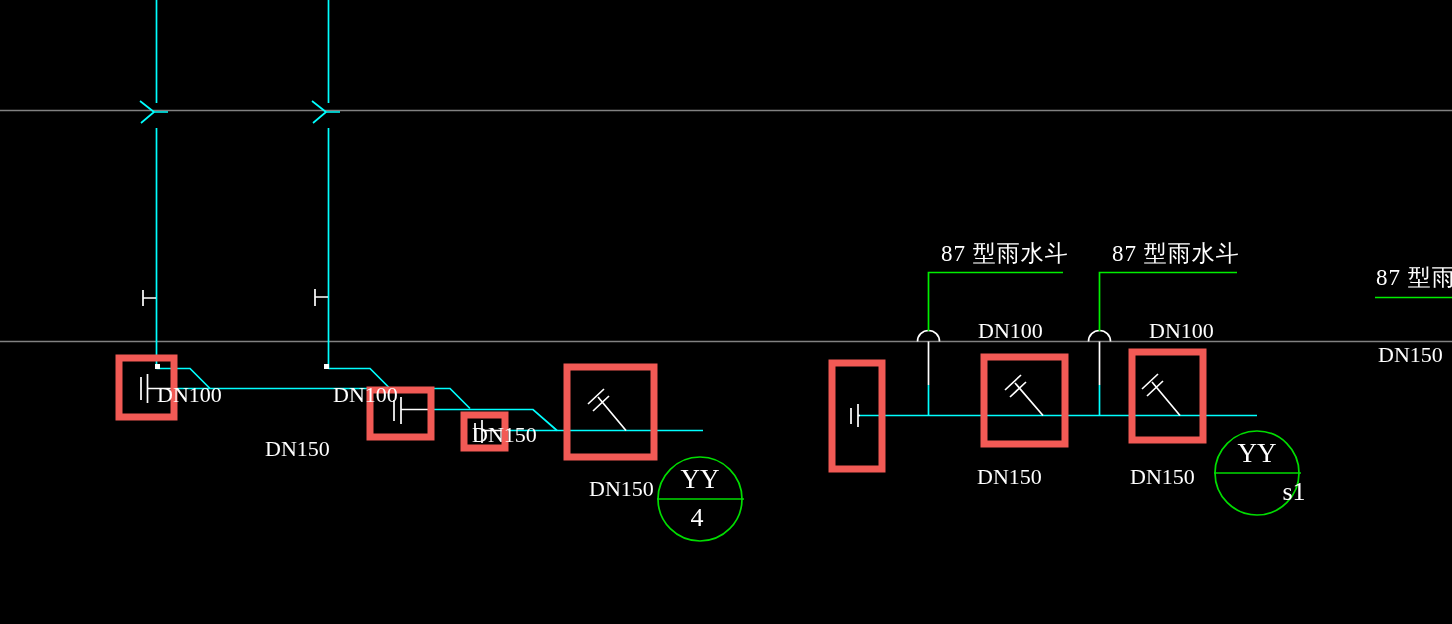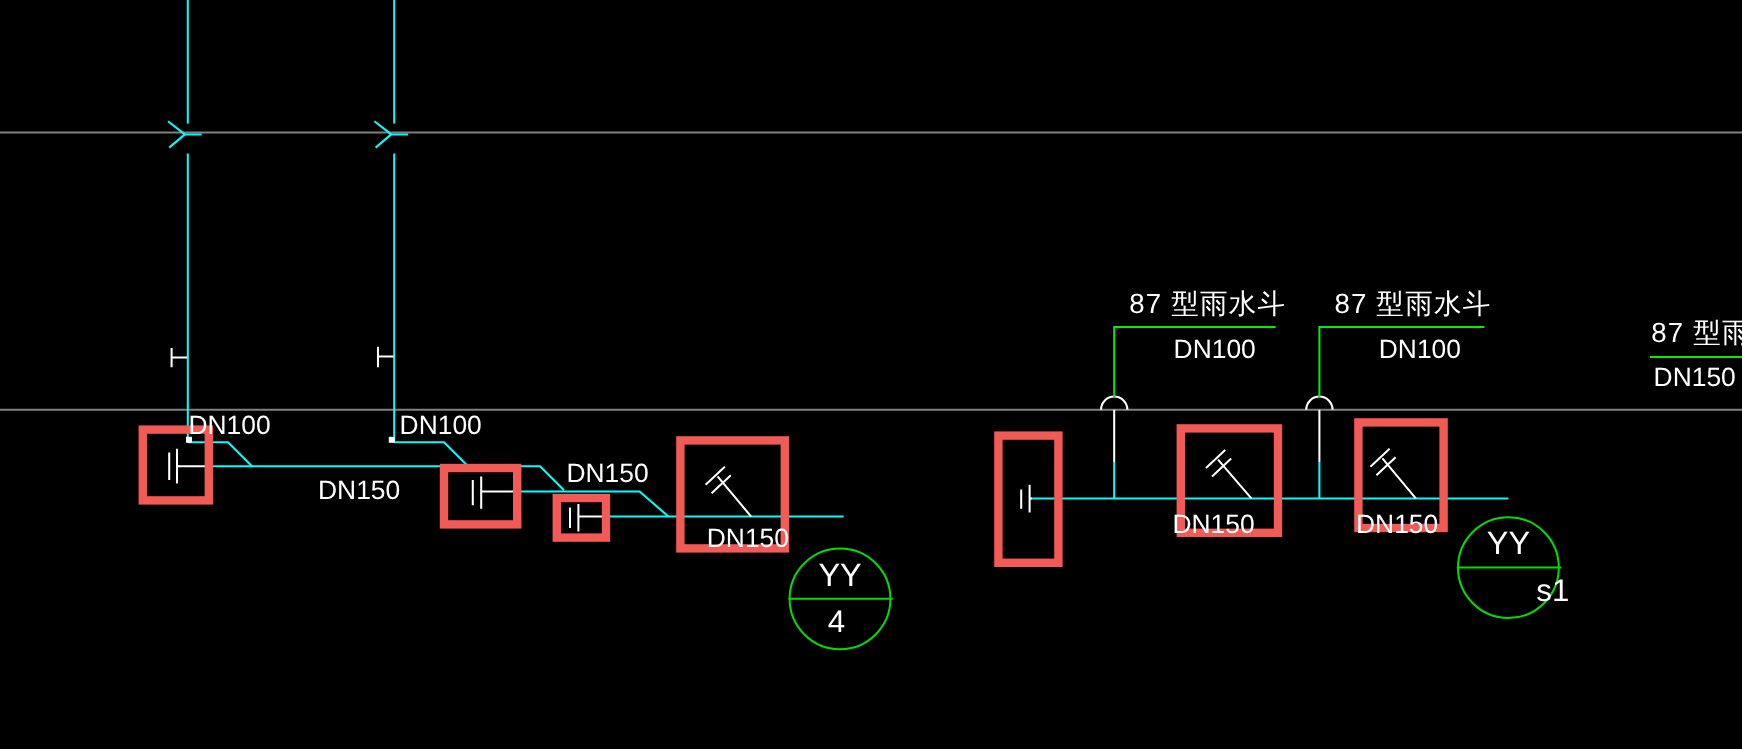--- a/index.html
+++ b/index.html
@@ -4,24 +4,24 @@
 <style>
   html,body{margin:0;padding:0;background:#000;}
   #stage{
     position:relative;width:1452px;height:624px;background:#000;
     overflow:hidden;
     font-family:"DejaVu Sans Mono","Liberation Mono",monospace;
   }
   #stage svg{position:absolute;left:0;top:0;}
   .lbl{
     position:absolute;color:#fff;line-height:1;white-space:nowrap;
-    font-family:Liberation Sans, sans-serif;
+    font-family:Liberation Serif, serif;
     font-weight:400;letter-spacing:0px;
   }
-  .size{font-size:22px;}
+  .size{font-size:22px;margin-top:40px;}
   .hopper{font-size:23px;letter-spacing:1px;}
   .tagtxt{font-size:27px;transform:translateX(-50%);}
   .tagsub{font-size:26px;transform:translateX(-50%);}
 </style>
 </head>
 <body>
 
 <div id="stage">
 
   <svg width="1452" height="624" viewBox="0 0 1452 624">

